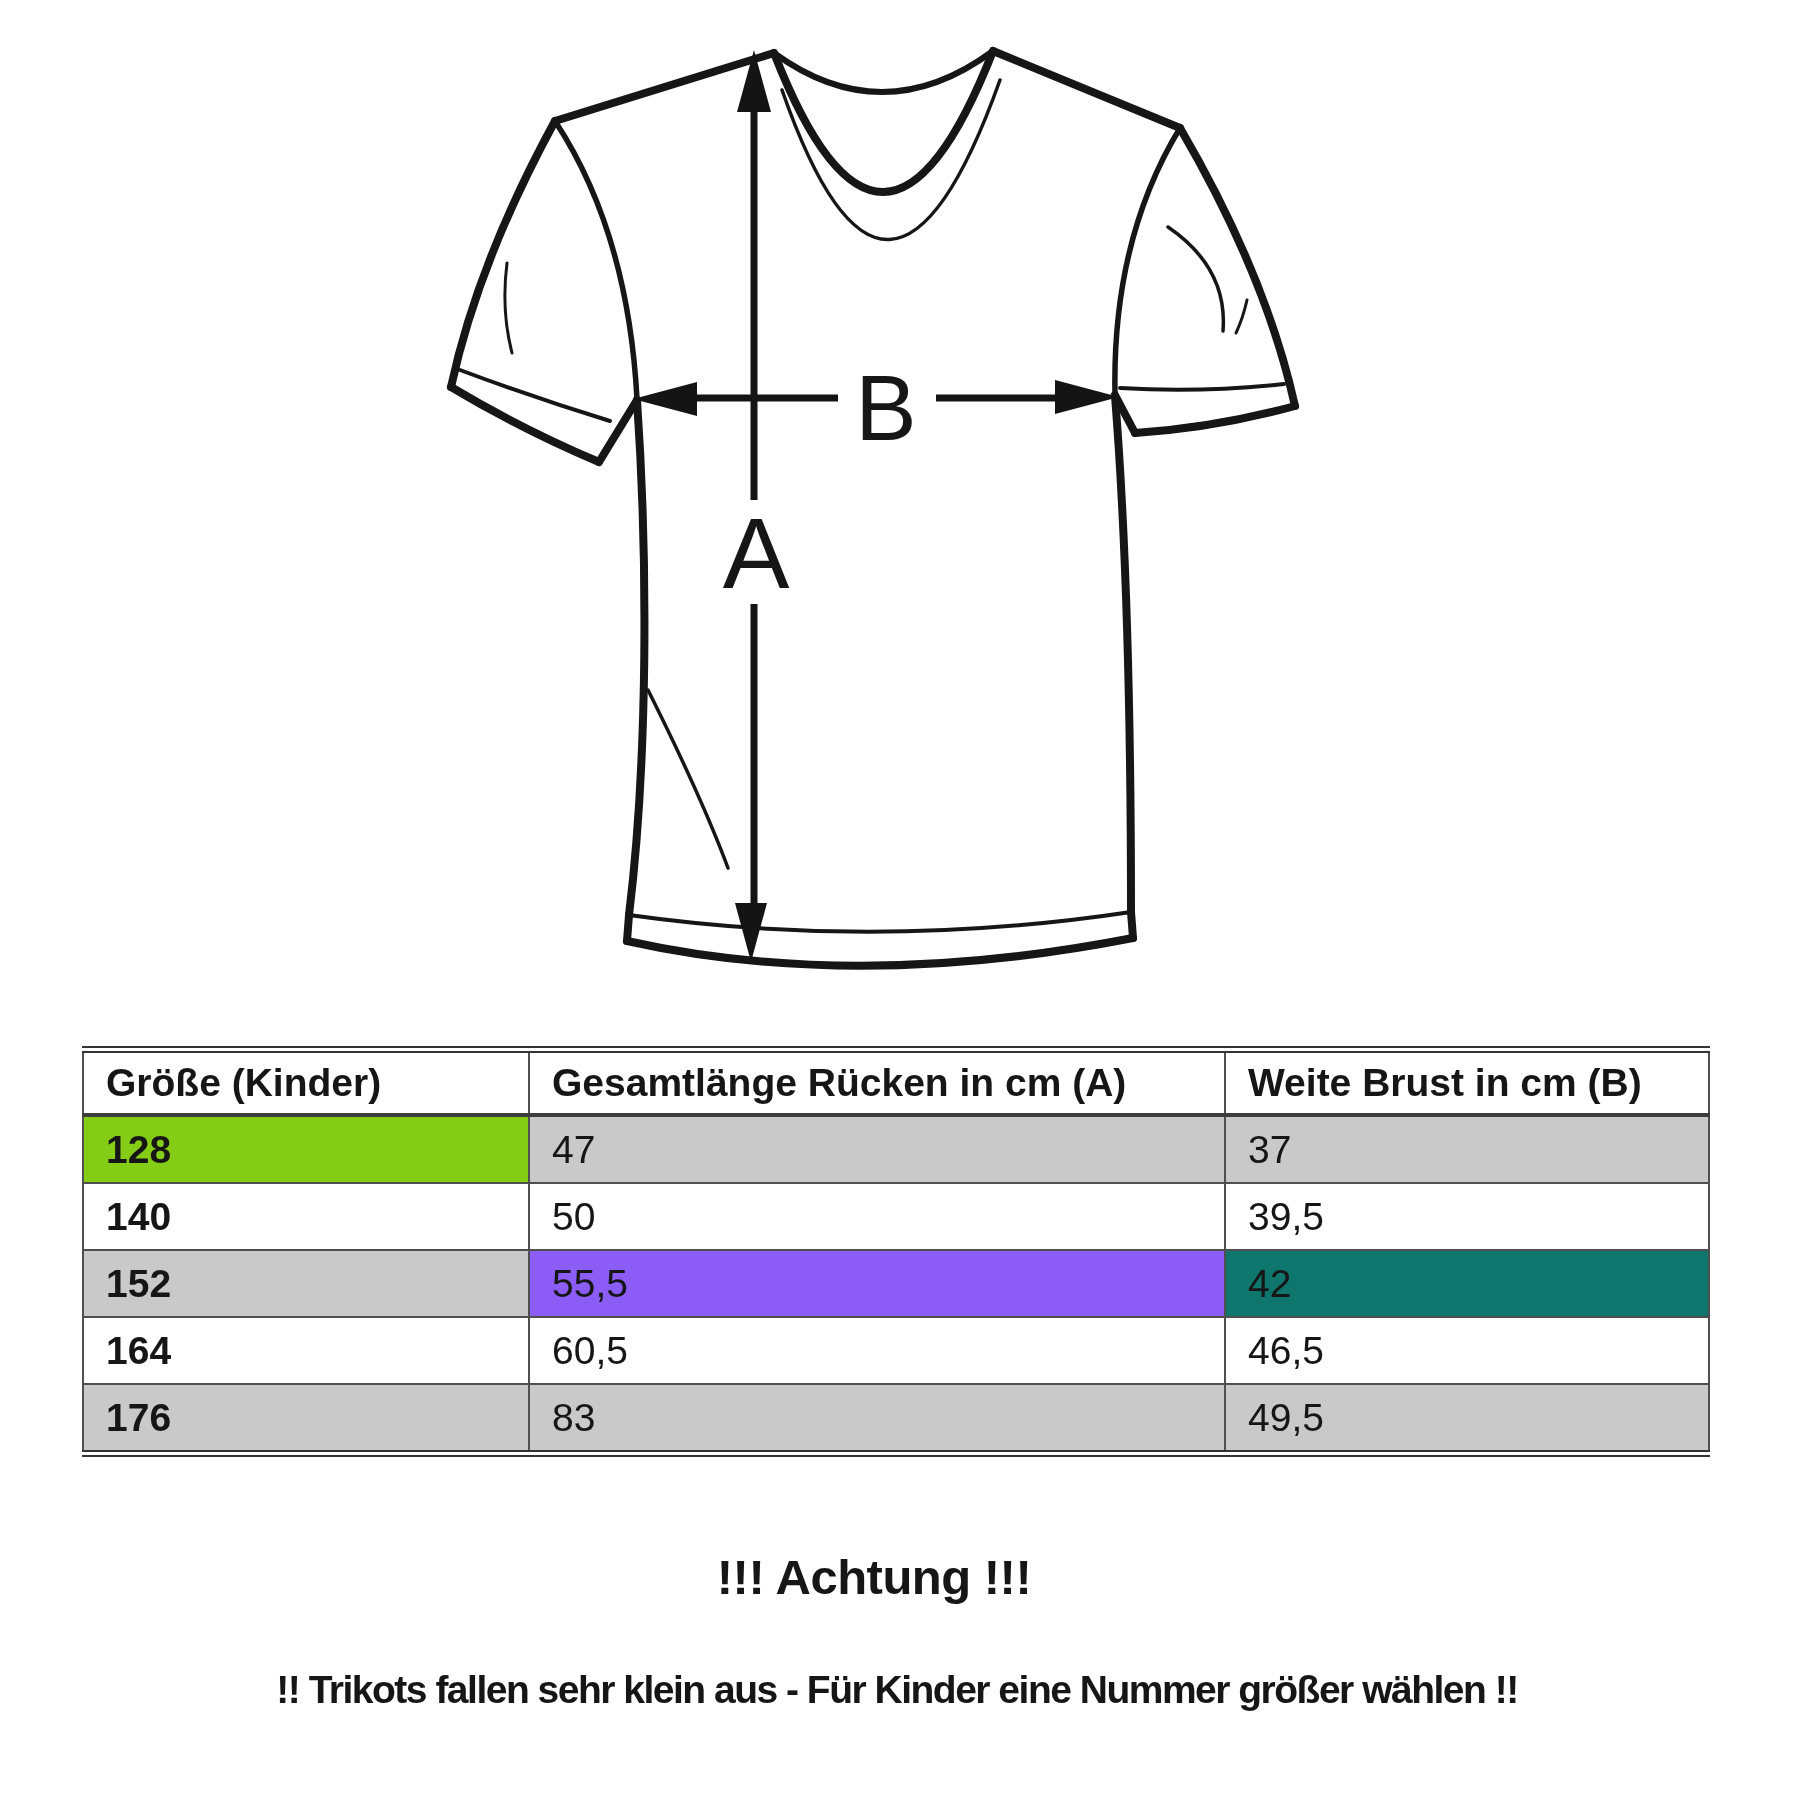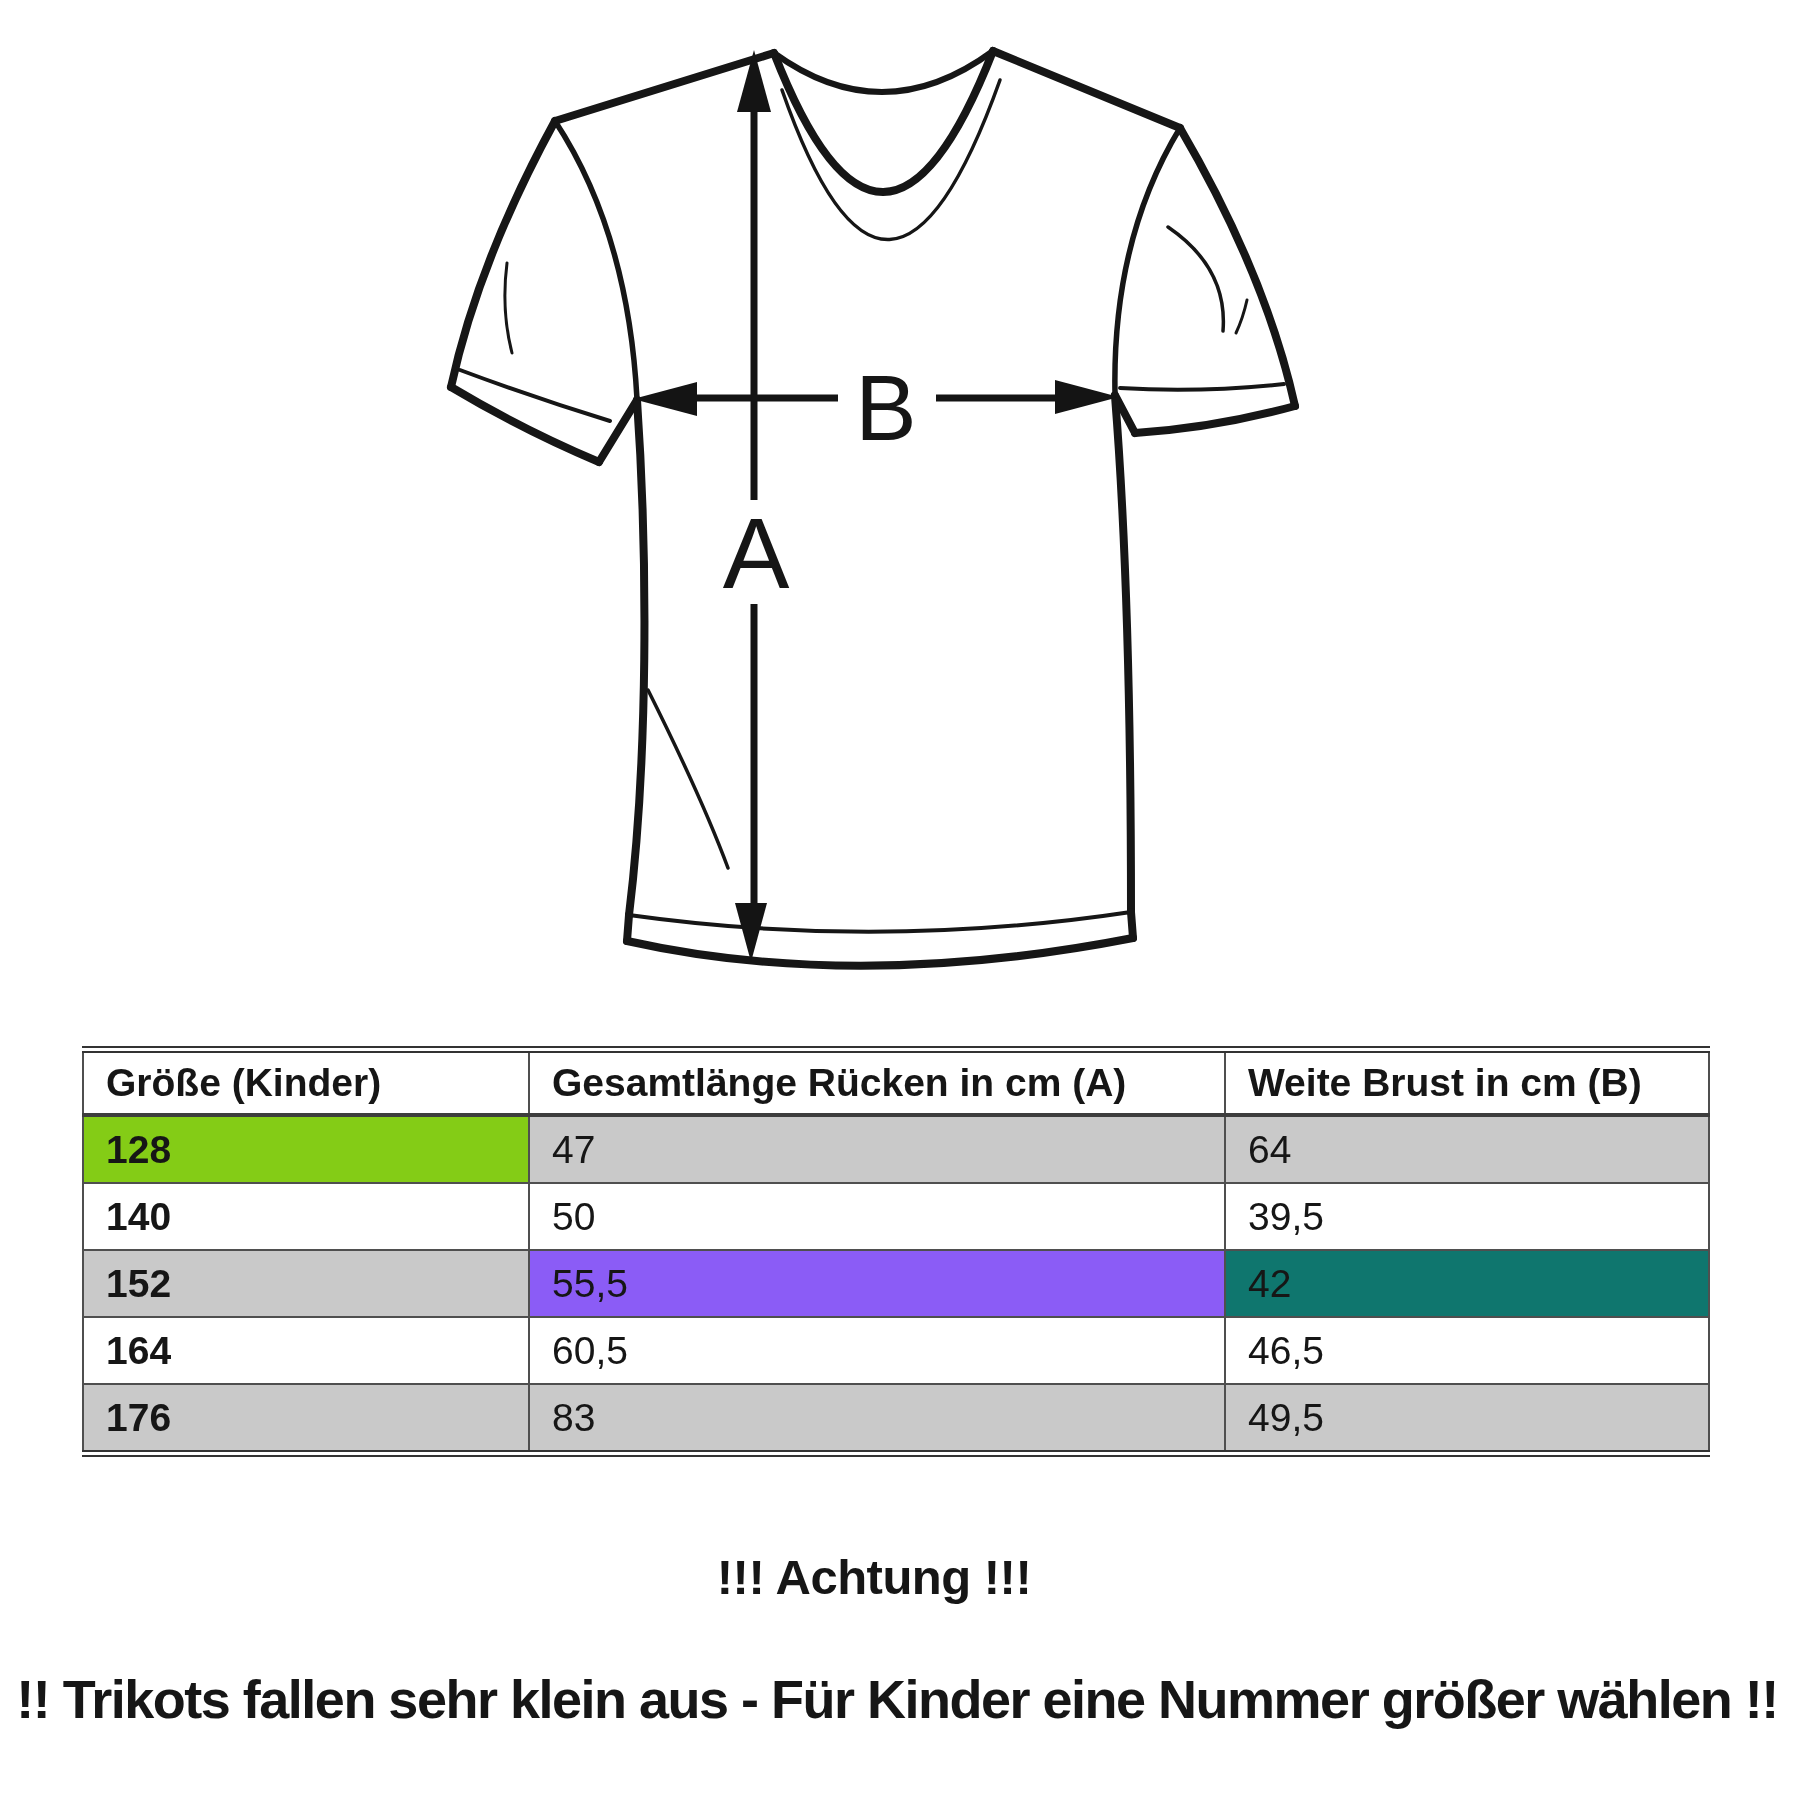--- a/index.html
+++ b/index.html
@@ -54,21 +54,21 @@
     font-size: 49px;
     font-weight: bold;
     letter-spacing: -0.5px;
   }
   .warning {
     position: absolute;
     top: 1668px;
     left: 0;
     width: 1794px;
     text-align: center;
-    font-size: 54px;
+    font-size: 39px;
     font-weight: bold;
     letter-spacing: -1.5px;
     white-space: nowrap;
   }
 </style>
 </head>
 <body>
 
 <div class="page">
 
@@ -131,21 +131,21 @@
       <tr>
         <th>Größe (Kinder)</th>
         <th>Gesamtlänge Rücken in cm (A)</th>
         <th>Weite Brust in cm (B)</th>
       </tr>
     </thead>
     <tbody>
         <tr>
           <td class="size-col" style="background: #84cc16;">128</td>
           <td style="background: rgb(201, 201, 201);">47</td>
-          <td style="background: rgb(201, 201, 201);">64</td>
+          <td style="background: rgb(201, 201, 201);">37</td>
         </tr>
         <tr>
           <td class="size-col">140</td>
           <td>50</td>
           <td>39,5</td>
         </tr>
         <tr>
           <td class="size-col" style="background: rgb(201, 201, 201);">152</td>
           <td style="background: #8b5cf6; margin-left: 40px;">55,5</td>
           <td style="background: #0f766e;">42</td>

